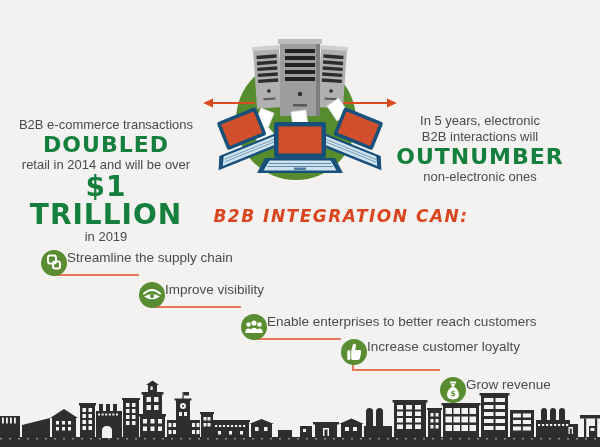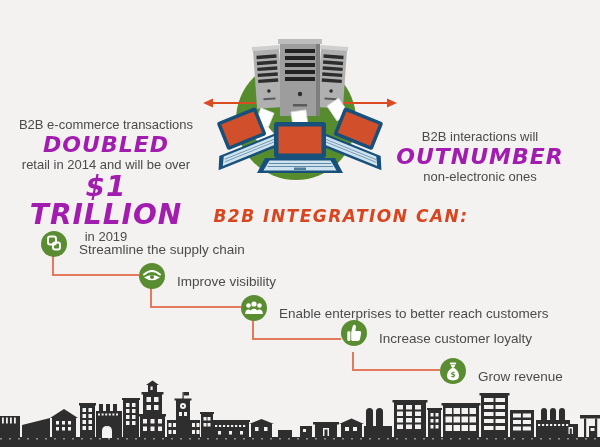--- a/index.html
+++ b/index.html
@@ -1,30 +1,30 @@
 <!DOCTYPE html>
 <html><head>
 <meta charset="utf-8">
 <style>
   html,body{margin:0;padding:0;background:#e8e7e5;}
   .stage{position:relative;width:600px;height:447px;background:#f3f2f1;overflow:hidden;
          font-family:"Liberation Sans",sans-serif;color:#4b4b4b;}
   .abs{position:absolute;}
   
   .stat{ text-align:center; line-height:16px; font-size:13px; color:#4b4b4b;margin-top:45px;}
-  .hl{ display:block; color:#a21caf; font-family:"DejaVu Sans",sans-serif;
-       font-weight:bold; font-style:italic; letter-spacing:1px;}
+  .hl{ display:block; color:#15803d; font-family:"DejaVu Sans",sans-serif;
+       font-weight:bold; letter-spacing:1px;}
   .hl.big1{font-size:22px; line-height:24px;}
   .hl.big2{font-size:28px; line-height:28px;}
   
   .heading{ left:0; width:600px; top:206px; text-align:center;
     font-family:"DejaVu Sans",sans-serif; font-weight:bold; font-style:italic;
     font-size:17px; letter-spacing:1.5px; color:#d8451f;padding-left:41px;}
   
-  .benefit{ display:flex; align-items:flex-end; gap:12px;}
+  .benefit{ display:flex; align-items:flex-start; gap:0;margin-top:19px;}
   .bicon{ width:26px; height:26px; border-radius:50%; background:#5a8c31;
           display:flex; align-items:center; justify-content:center; flex:0 0 26px;}
   .blabel{ font-size:13.5px; color:#4b4b4b; white-space:nowrap;}
   .conn{ position:absolute; background:#e4795c;}
   
   svg{display:block;}
 </style>
 </head>
 <body>
 
@@ -32,21 +32,21 @@
 
   <div class="abs stat" style="left:8px;top:72px;width:196px;">
     <span>B2B e-commerce transactions</span>
     <span class="hl big1">DOUBLED</span>
     <span>retail in 2014 and will be over</span>
     <span class="hl big2">$1 TRILLION</span>
     <span>in 2019</span>
   </div>
 
   <div class="abs stat" style="left:390px;top:68px;width:180px;">
-    <br>
+    <span>In 5 years, electronic</span><br>
     <span>B2B interactions will</span>
     <span class="hl big1">OUTNUMBER</span>
     <span>non-electronic ones</span>
   </div>
 
   <div class="abs" style="left:195px;top:18px;">
     <svg width="210" height="165" viewBox="0 0 210 165">
       <circle cx="101" cy="102" r="60" fill="#578c2e"></circle>
 
       <g>

